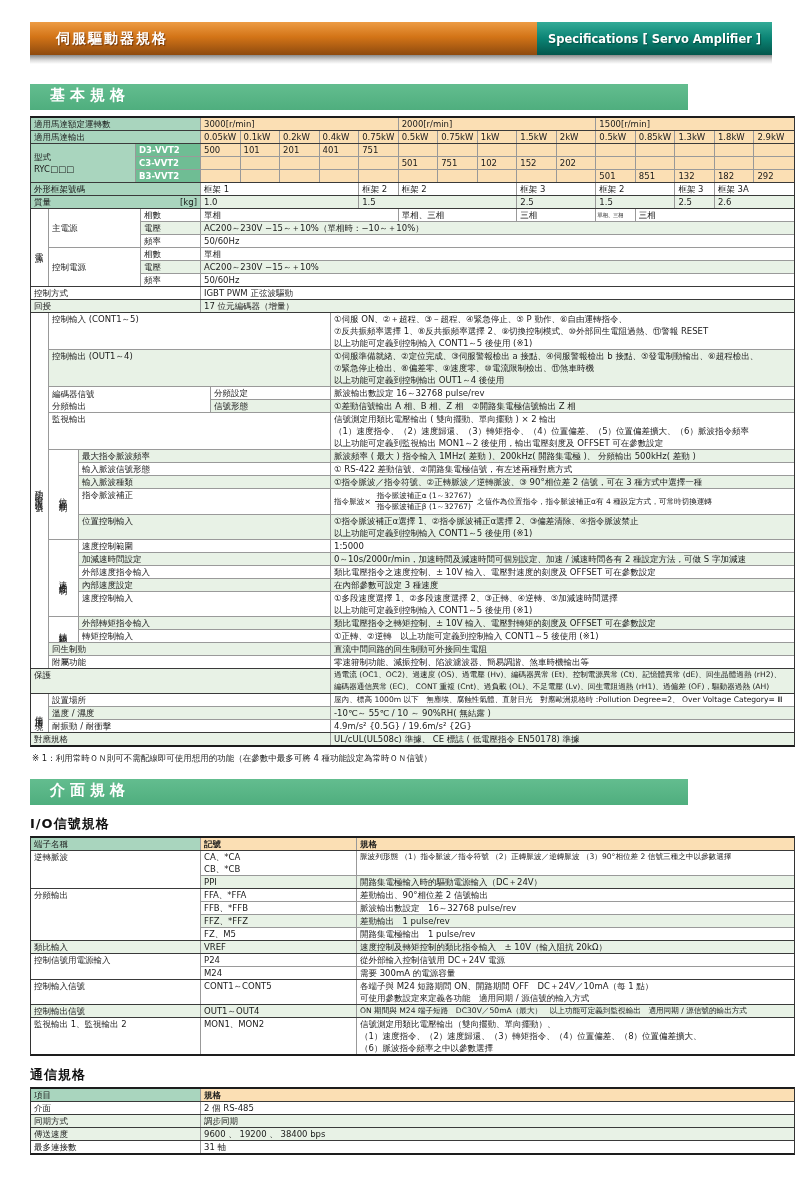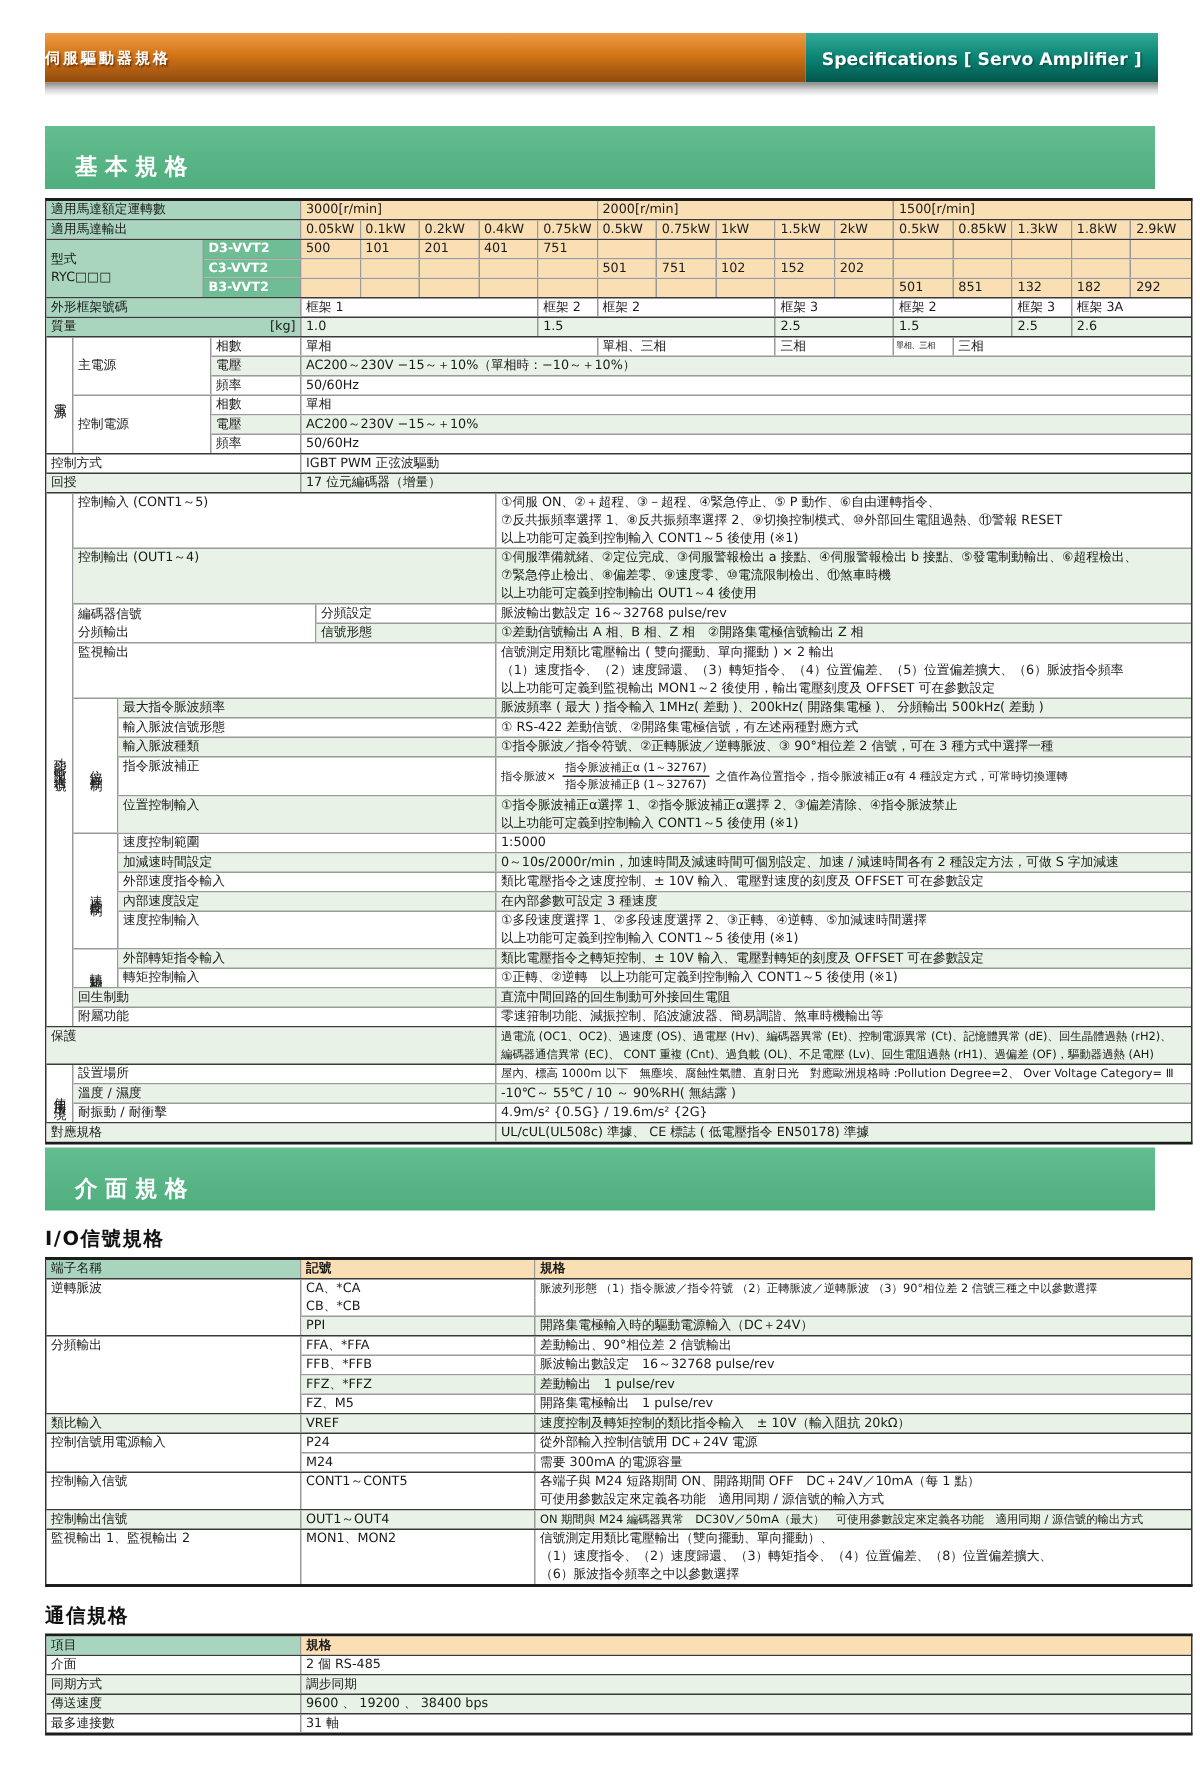--- a/index.html
+++ b/index.html
@@ -1,24 +1,24 @@
 <!DOCTYPE html>
 <html><head>
 <meta charset="utf-8">
 <style>
   html,body{margin:0;padding:0;background:#fff;}
   body{width:800px;height:1191px;font-family:"DejaVu Sans",sans-serif;color:#1a1a1a;position:relative;overflow:hidden;}
   
   .hdr{position:absolute;left:30px;top:22px;width:742px;height:33px;display:flex;}
-  .hdr-left{width:507px;box-sizing:border-box;background:linear-gradient(180deg,#ED9C45 0%,#D37417 45%,#8E4A0E 100%);color:#fff;font-weight:bold;font-size:10px;display:flex;align-items:center;letter-spacing:2px;text-shadow:1px 1px 1px rgba(60,20,0,.55);}
+  .hdr-left{width:507px;box-sizing:border-box;background:linear-gradient(180deg,#ED9C45 0%,#D37417 45%,#8E4A0E 100%);color:#fff;font-weight:bold;font-size:14px;display:flex;align-items:center;padding-left:26px;letter-spacing:2px;text-shadow:1px 1px 1px rgba(60,20,0,.55);}
   .hdr-right{flex:1;background:linear-gradient(180deg,#33AB97 0%,#0B8374 50%,#03564B 100%);color:#fff;font-size:11.5px;font-weight:bold;display:flex;align-items:center;justify-content:center;text-shadow:1px 1px 1px rgba(0,40,30,.5);}
   .hdr-shadow{position:absolute;left:30px;top:55px;width:742px;height:9px;background:linear-gradient(180deg,#8a8a8a,#d8d8d8 55%,#fff);}
   
   .content{position:absolute;left:30px;top:84px;width:765px;}
-  .secbar{width:740px;box-sizing:border-box;background:linear-gradient(180deg,#63BD8F,#4FAE7E);color:#fff;font-weight:bold;font-size:15px;letter-spacing:5px;padding:18px 0 5px 20px;margin-bottom:6px;}
+  .secbar{width:658px;box-sizing:border-box;background:linear-gradient(180deg,#63BD8F,#4FAE7E);color:#fff;font-weight:bold;font-size:15px;letter-spacing:5px;padding:2px 0 5px 20px;margin-bottom:6px;}
   .subhead{font-size:13px;font-weight:bold;color:#111;margin:10px 0 3px 0;letter-spacing:1px;}
   .footnote{font-size:8.5px;color:#222;margin:5px 0 14px 2px;line-height:13px;}
   
   .t{width:765px;box-sizing:border-box;border:1px solid #333;border-top:2px solid #1d1d1d;border-bottom:2px solid #1d1d1d;font-size:8.5px;margin-bottom:2px;}
   .r{display:flex;align-items:stretch;}
   .t>.r{border-bottom:1px solid #3a3a3a;}
   .s{display:flex;flex-direction:column;flex:1;min-width:0;}
   .s>.r{border-bottom:1px solid #9a9a9a;}
   .t>.r:last-child,.s>.r:last-child{border-bottom:none;}
   .c{border-right:1px solid #999;padding:0 3px;line-height:12px;box-sizing:border-box;overflow:hidden;white-space:nowrap;}
@@ -410,20 +410,21 @@
         </div>
       </div>
     </div>
 
     <div class="r g">
       <div class="c w300">對應規格</div>
       <div class="c f1">UL/cUL(UL508c) 準據、 CE 標誌 ( 低電壓指令 EN50178) 準據</div>
     </div>
   </div>
 
+  <div class="footnote">※ 1：利用常時ＯＮ則可不需配線即可使用想用的功能（在參數中最多可將 4 種功能設定為常時ＯＮ信號）</div>
 
   <div class="secbar">介面規格</div>
   <div class="subhead">I/O信號規格</div>
 
   <div class="t">
     <div class="r">
       <div class="c w170 lab">端子名稱</div>
       <div class="c w130 ph">記號</div>
       <div class="c f1 ph">規格</div>
     </div>
@@ -502,21 +503,21 @@
         </div>
       <div class="c f1 ml">
         <div class="ln">各端子與 M24 短路期間 ON、開路期間 OFF　DC＋24V／10mA（每 1 點）</div>
         <div class="ln">可使用參數設定來定義各功能　適用同期 / 源信號的輸入方式</div>
       </div>
     </div>
 
     <div class="r g">
       <div class="c w170">控制輸出信號</div>
       <div class="c w130">OUT1～OUT4</div>
-      <div class="c f1 sm">ON 期間與 M24 編碼器異常　DC30V／50mA（最大）　可使用參數設定來定義各功能　適用同期 / 源信號的輸出方式</div>
+      <div class="c f1 sm">ON 期間與 M24 端子短路　DC30V／50mA（最大）　以上功能可定義到監視輸出　適用同期 / 源信號的輸出方式</div>
     </div>
 
     <div class="r">
       <div class="c w170 mlt">
           <span class="ln">監視輸出 1、監視輸出 2</span>
         </div>
       <div class="c w130 mlt">
           <span class="ln">MON1、MON2</span>
         </div>
       <div class="c f1 ml">

